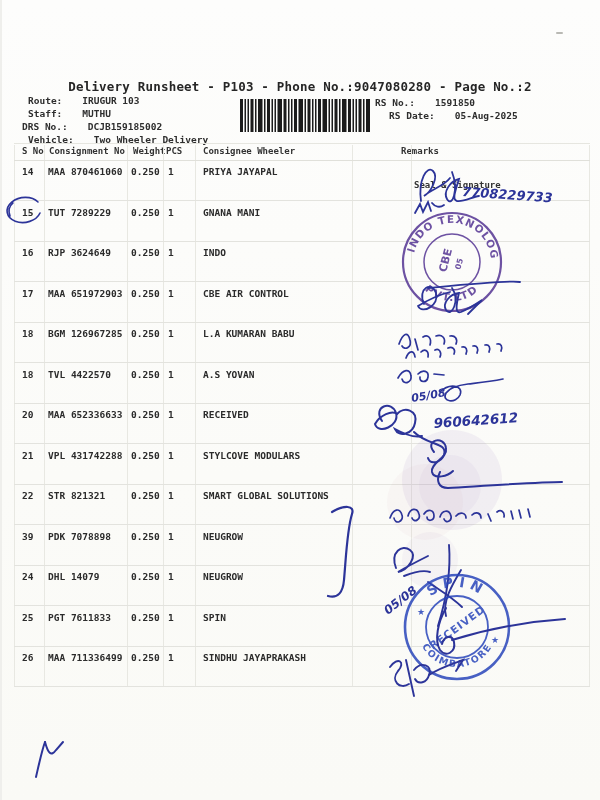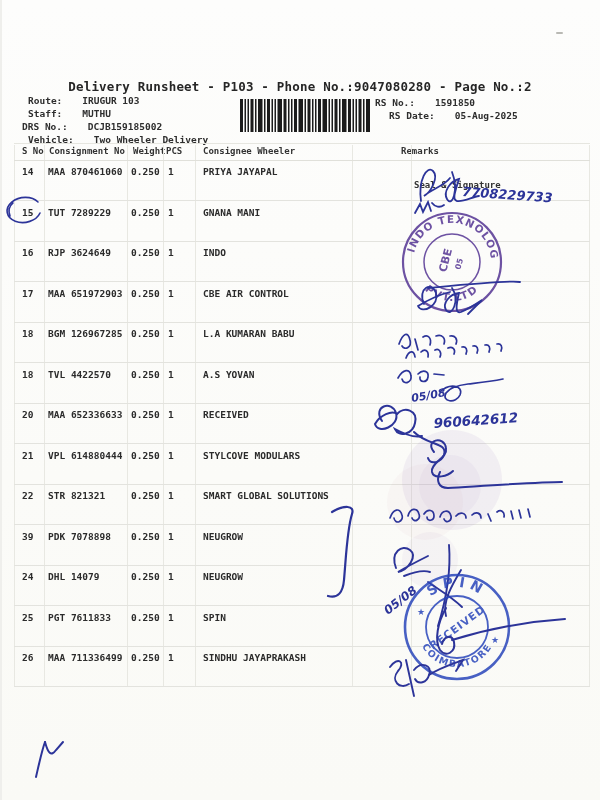--- a/index.html
+++ b/index.html
@@ -172,21 +172,21 @@
       </div>
       <div class="tr" style="top:244px">
         <span class="c-sno">20</span>
           <span class="c-con">MAA 652336633</span>
           <span class="c-wt">0.250</span>
           <span class="c-pcs">1</span>
           <span class="c-cons">RECEIVED</span>
       </div>
       <div class="tr" style="top:284.5px">
         <span class="c-sno">21</span>
-          <span class="c-con">VPL 614880444</span>
+          <span class="c-con">VPL 431742288</span>
           <span class="c-wt">0.250</span>
           <span class="c-pcs">1</span>
           <span class="c-cons">STYLCOVE MODULARS</span>
       </div>
       <div class="tr" style="top:325px">
         <span class="c-sno">22</span>
           <span class="c-con">STR 821321</span>
           <span class="c-wt">0.250</span>
           <span class="c-pcs">1</span>
           <span class="c-cons">SMART GLOBAL SOLUTIONS</span>

